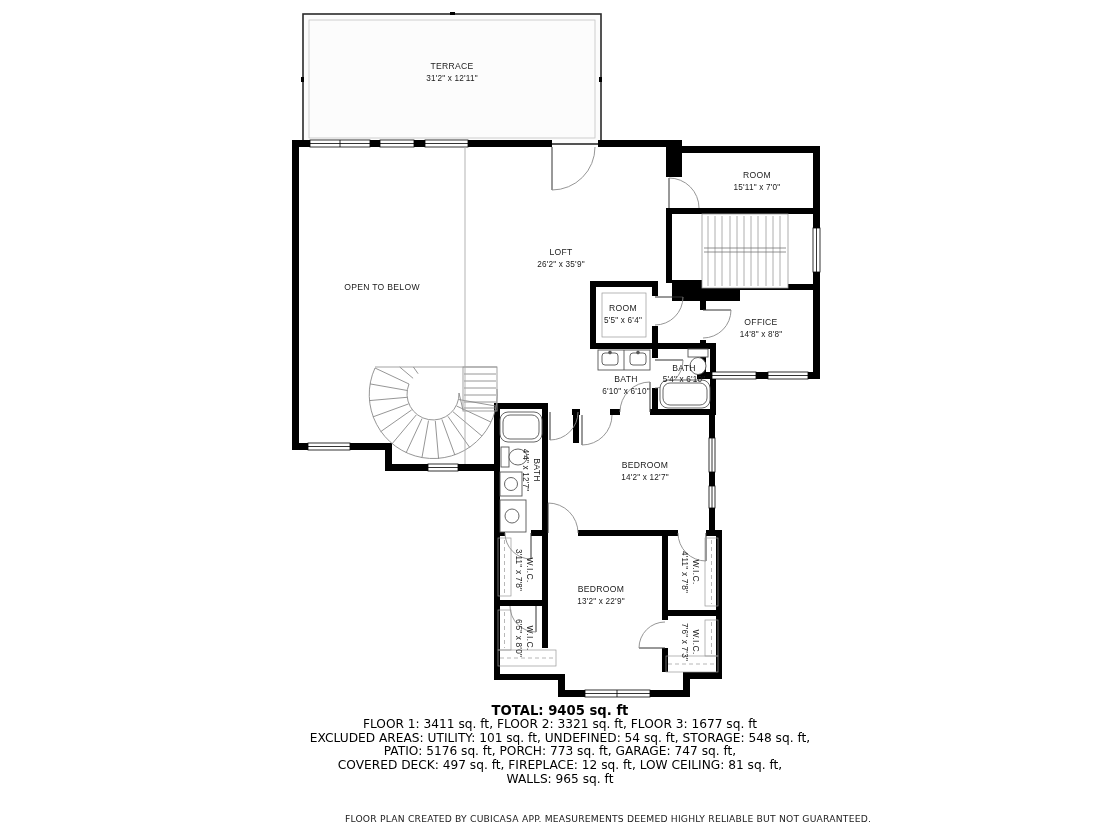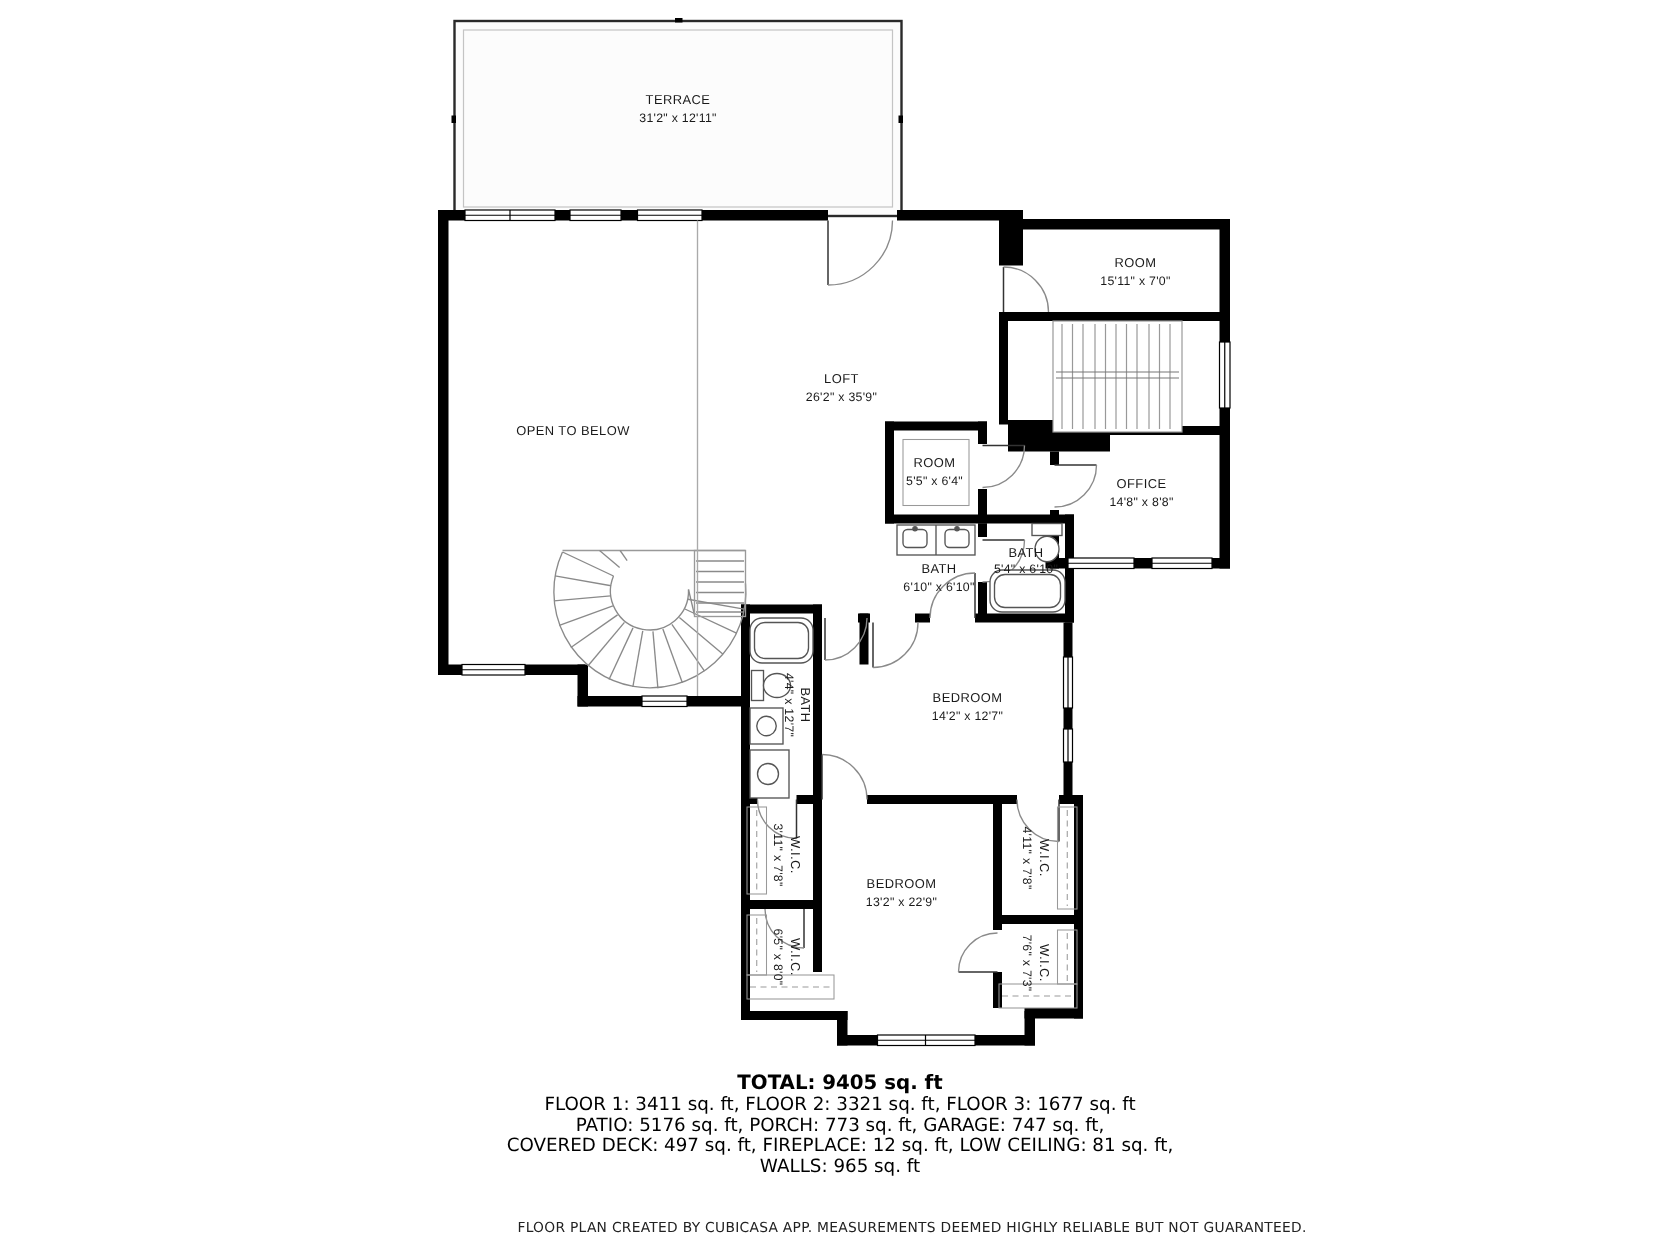--- a/index.html
+++ b/index.html
@@ -3,21 +3,21 @@
 <meta charset="utf-8">
 <style>
   html,body{margin:0;padding:0;background:#fff;}
   body{width:1120px;height:840px;position:relative;font-family:"Liberation Sans",sans-serif;}
   #plan{position:absolute;top:0;left:0;}
   svg text{font-family:"Liberation Sans",sans-serif;fill:#1a1a1a;text-anchor:middle;}
   .rname{font-size:8.6px;letter-spacing:.3px;}
   .rdims{font-size:8.2px;letter-spacing:.2px;}
   #summary{position:absolute;top:704px;left:0;width:1120px;text-align:center;
            font-family:"DejaVu Sans",sans-serif;color:#000;font-size:12.2px;line-height:13.8px;}
-  #summary .total{font-weight:bold;font-size:13.2px;margin-top:12px;}
+  #summary .total{font-weight:bold;font-size:13.2px;}
   #footer{position:absolute;top:813px;left:0;width:1120px;text-align:center;
           font-family:"DejaVu Sans",sans-serif;font-size:9.2px;letter-spacing:.2px;color:#222;padding-left:48px;}
 </style>
 </head>
 <body>
 
 <svg id="plan" width="1120" height="840" viewBox="0 0 1120 840">
 
   <g>
     <rect x="303" y="14" width="298" height="130" fill="#fcfcfc" stroke="#2a2a2a" stroke-width="1.6"></rect>
@@ -307,18 +307,19 @@
     <g transform="translate(690,642) rotate(90)">
       <text class="rname" x="0" y="-3">W.I.C.</text>
       <text class="rdims" x="0" y="8">7'6" x 7'3"</text>
     </g>
   </g>
 </svg>
 
 <div id="summary">
   <div class="total">TOTAL: 9405 sq. ft</div>
   <div>FLOOR 1: 3411 sq. ft, FLOOR 2: 3321 sq. ft, FLOOR 3: 1677 sq. ft</div>
+  <div>EXCLUDED AREAS: UTILITY: 101 sq. ft, UNDEFINED: 54 sq. ft, STORAGE: 548 sq. ft,</div>
   <div>PATIO: 5176 sq. ft, PORCH: 773 sq. ft, GARAGE: 747 sq. ft,</div>
   <div>COVERED DECK: 497 sq. ft, FIREPLACE: 12 sq. ft, LOW CEILING: 81 sq. ft,</div>
   <div>WALLS: 965 sq. ft</div>
 </div>
 
 <div id="footer">FLOOR PLAN CREATED BY CUBICASA APP. MEASUREMENTS DEEMED HIGHLY RELIABLE BUT NOT GUARANTEED.</div>
 
 </body></html>

